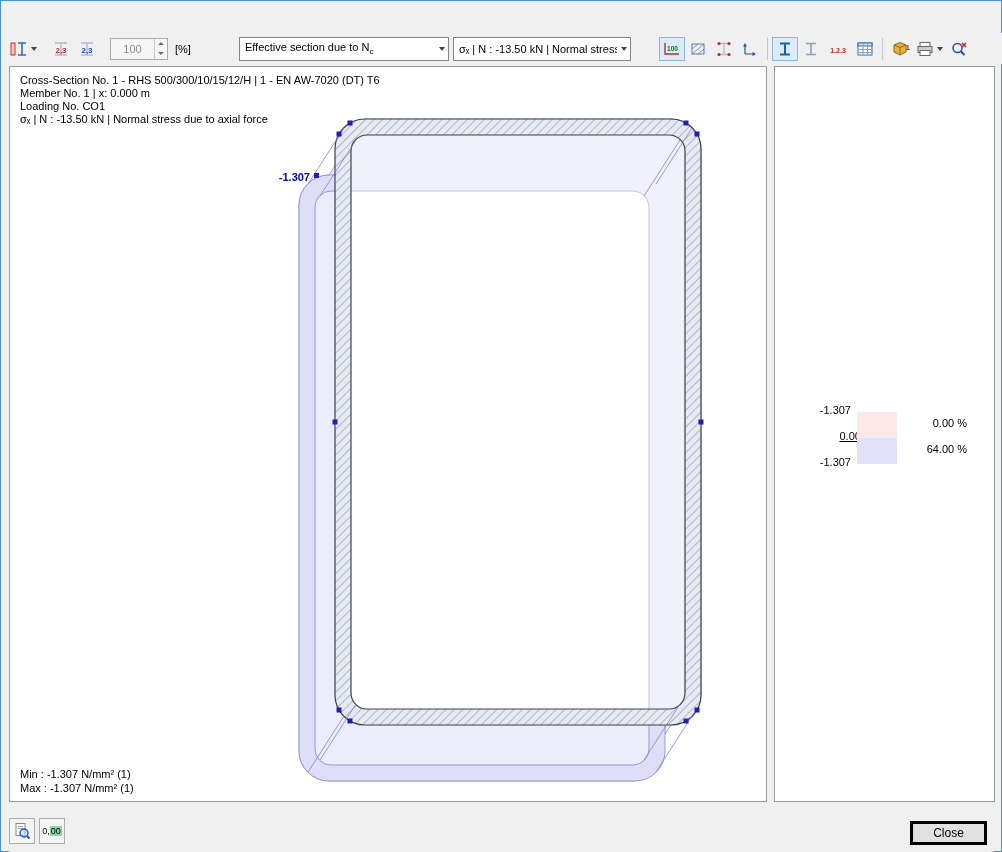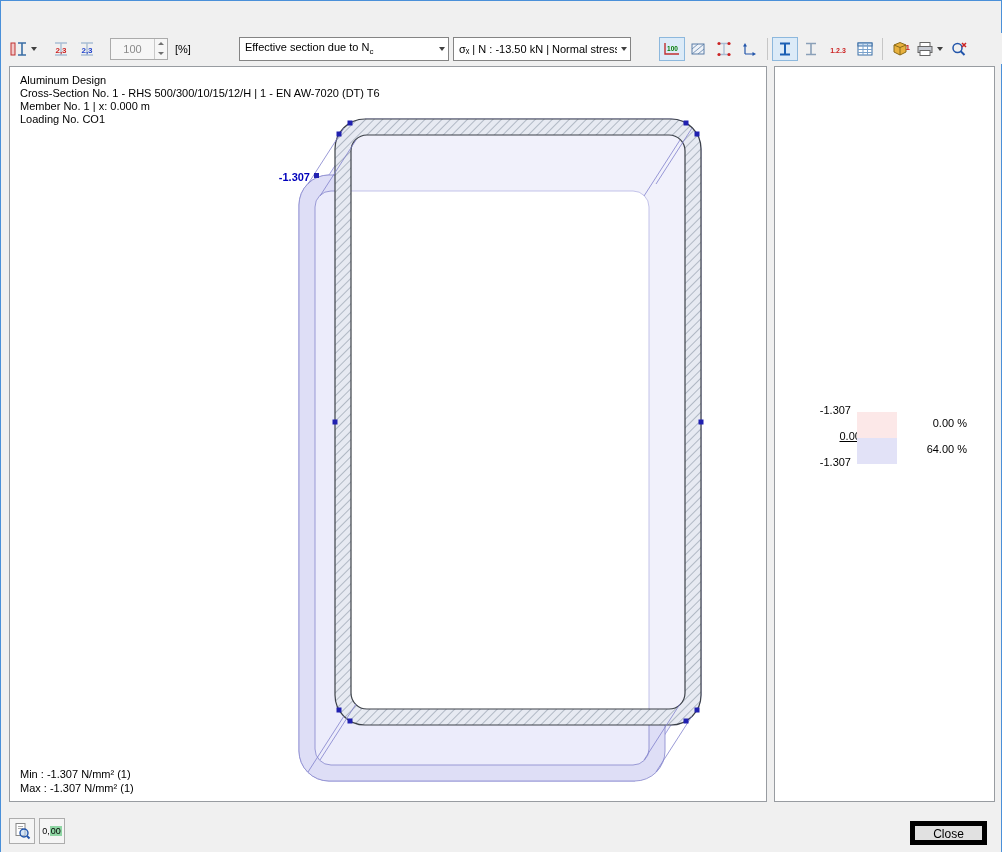--- a/index.html
+++ b/index.html
@@ -65,32 +65,32 @@
   .minmax-block { position:absolute; left:10px; bottom:6px; font-size:11px; line-height:14px; color:#000; }
   .rightpanel {
     position:absolute; left:773px; top:65px; width:221px; height:736px;
     background:#fff; border:1px solid #989ca1;
   }
   .legend { position:absolute; left:30px; top:338px; width:170px; height:72px; font-size:11px; color:#000; }
   .leg-val { position:absolute; width:46px; text-align:right; height:14px; }
   .leg-pct { position:absolute; right:8px; text-align:right; height:14px; }
   .leg-sw { position:absolute; left:52px; width:40px; height:26px; }
   
-  .footer { position:absolute; left:0; top:801px; width:1000px; height:50px; background:#f0f0f0; }
+  .footer { position:absolute; left:0; top:801px; width:1000px; height:50px; background:#f0f0f0;border-radius:10px; }
   .small-btn {
     position:absolute; top:16px; width:26px; height:26px;
     background:#f5f5f5; border:1px solid #adadad;
     display:flex; align-items:center; justify-content:center; padding:0;
   }
   .small-btn.b1 { left:8px; }
   .small-btn.b2 { left:38px; font-size:9px; }
   .decimal-hl { background:#8fd6a4; padding:0 1px; }
   .close-btn {
     position:absolute; right:14px; top:19px; width:77px; height:24px;
-    background:#e1e1e1; border:5px solid #000000; font-size:12px;
+    background:#e1e1e1; border:3px solid #000000; font-size:12px;
     font-family:"Liberation Sans","DejaVu Sans",sans-serif; color:#000;
   }
 </style>
 </head>
 <body>
 
 <div class="window">
 
 
   <div class="toolbar">
@@ -257,24 +257,24 @@
         <rect x="326.5" y="640.5" width="5" height="5"></rect>
         <rect x="322.5" y="352.5" width="5" height="5"></rect>
         <rect x="688.5" y="352.5" width="5" height="5"></rect>
         <rect x="304" y="106" width="5" height="5"></rect>
       </g>
 
       <text x="300" y="114" text-anchor="end" font-size="11" font-weight="bold" fill="#0000bb">-1.307</text>
     </svg>
 
     <div class="info-block">
-      <div>Aluminum Design</div>
       <div>Cross-Section No. 1 - RHS 500/300/10/15/12/H | 1 - EN AW-7020 (DT) T6</div>
       <div>Member No. 1 | x: 0.000 m</div>
       <div>Loading No. CO1</div>
+      <div>σₓ | N : -13.50 kN | Normal stress due to axial force</div>
     </div>
 
     <div class="minmax-block">
       <div>Min : -1.307 N/mm² (1)</div>
       <div>Max : -1.307 N/mm² (1)</div>
     </div>
   </div>
 
   <div class="rightpanel">
     <div class="legend">

